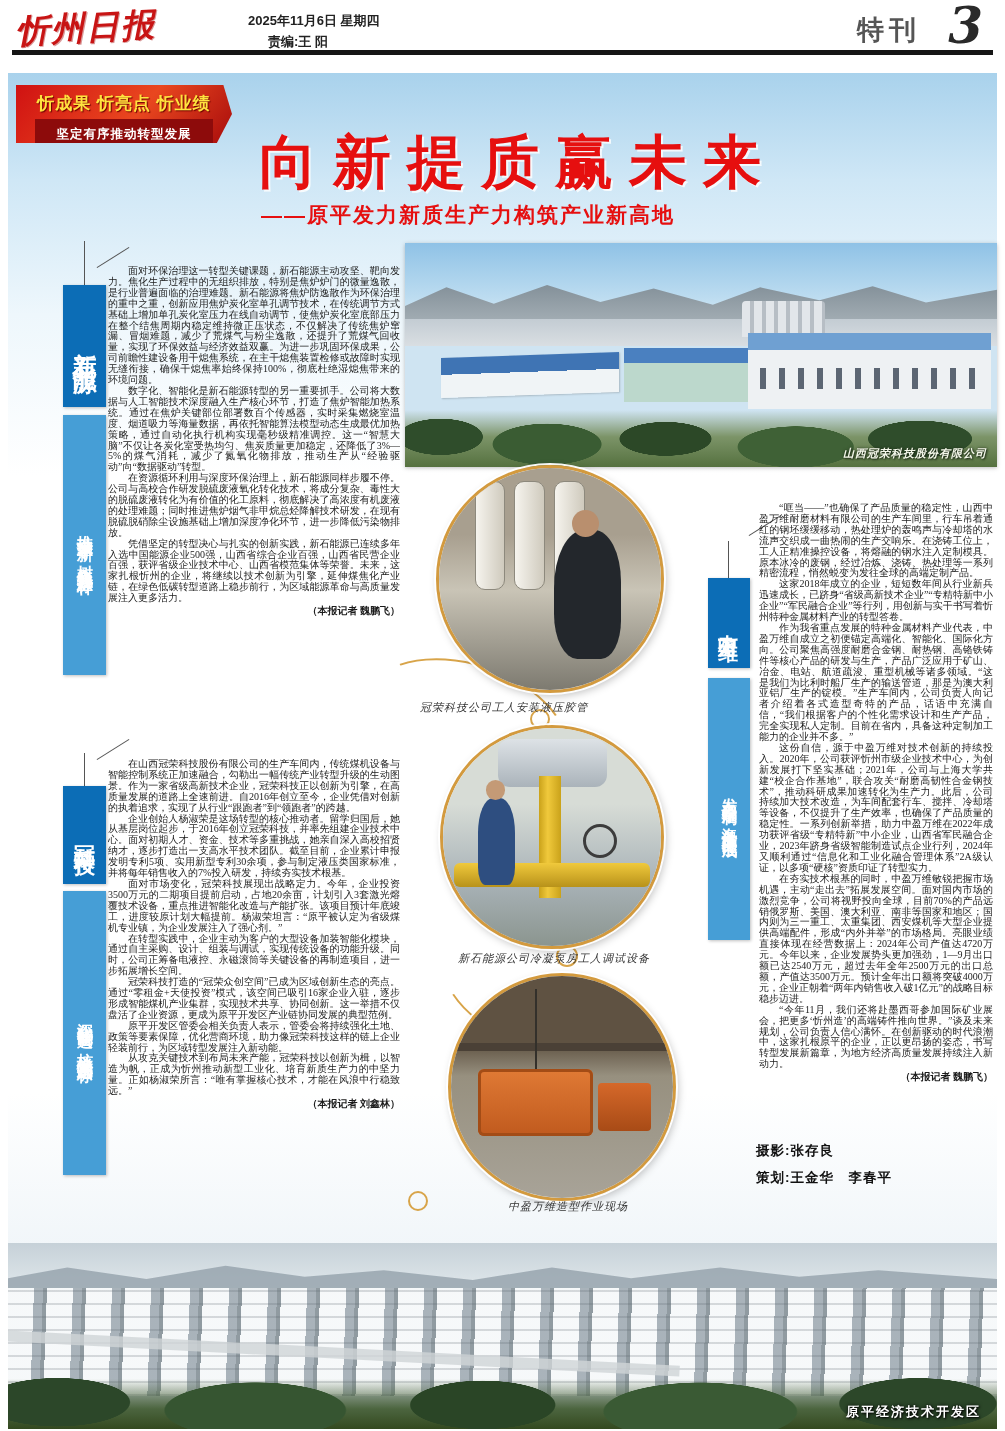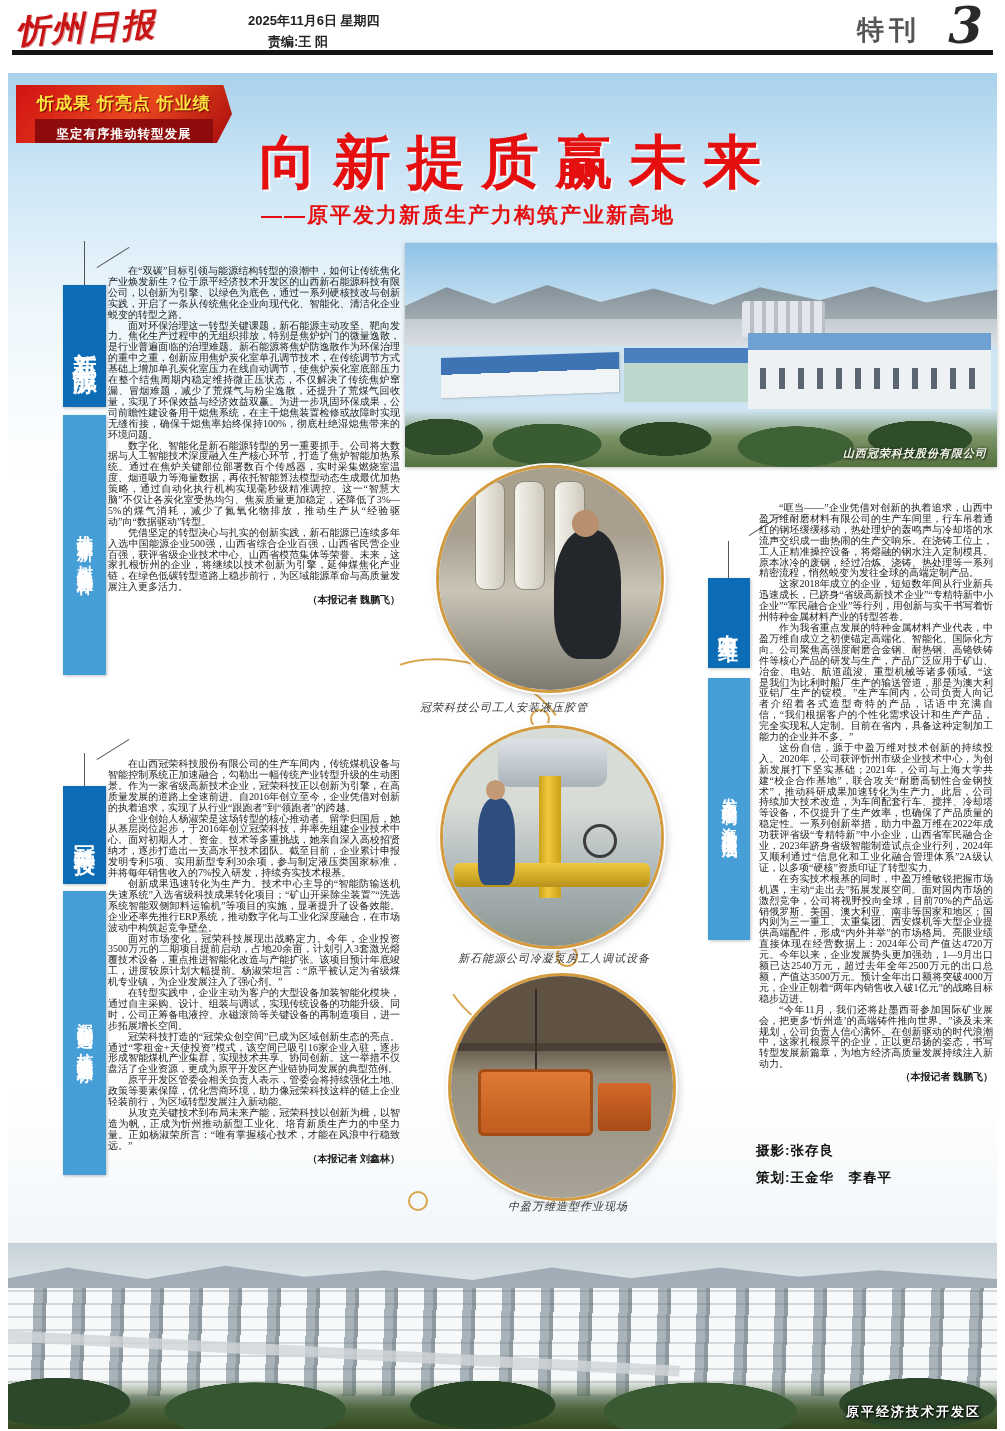--- a/index.html
+++ b/index.html
@@ -205,41 +205,40 @@
     <div class="connector-d" style="left:738px;top:452px;"></div>
 
     <div class="rail dark rail-tag-1">新石能源</div>
     <div class="rail light rail-sub-1">推动技术革新　树立焦化转型标杆</div>
     <div class="rail dark rail-tag-2">冠荣科技</div>
     <div class="rail light rail-sub-2">深化智能制造　核心技术入选国标</div>
     <div class="rail dark rail-tag-3">中盈万维</div>
     <div class="rail light rail-sub-3">发力高端定制　海外市场占比七成</div>
 
     <div class="article article-1">
-      <p>在“双碳”目标引领与能源结构转型的浪潮中，如何让传统焦化产业焕发新生？位于原平经济技术开发区的山西新石能源科技有限公司，以创新为引擎、以绿色为底色，通过一系列硬核技改与创新实践，开启了一条从传统焦化企业向现代化、智能化、清洁化企业蜕变的转型之路。</p>
       <p>面对环保治理这一转型关键课题，新石能源主动攻坚、靶向发力。焦化生产过程中的无组织排放，特别是焦炉炉门的微量逸散，是行业普遍面临的治理难题。新石能源将焦炉防逸散作为环保治理的重中之重，创新应用焦炉炭化室单孔调节技术，在传统调节方式基础上增加单孔炭化室压力在线自动调节，使焦炉炭化室底部压力在整个结焦周期内稳定维持微正压状态，不仅解决了传统焦炉窜漏、冒烟难题，减少了荒煤气与粉尘逸散，还提升了荒煤气回收量，实现了环保效益与经济效益双赢。为进一步巩固环保成果，公司前瞻性建设备用干熄焦系统，在主干熄焦装置检修或故障时实现无缝衔接，确保干熄焦率始终保持100%，彻底杜绝湿熄焦带来的环境问题。</p>
       <p>数字化、智能化是新石能源转型的另一重要抓手。公司将大数据与人工智能技术深度融入生产核心环节，打造了焦炉智能加热系统。通过在焦炉关键部位部署数百个传感器，实时采集燃烧室温度、烟道吸力等海量数据，再依托智能算法模型动态生成最优加热策略，通过自动化执行机构实现毫秒级精准调控。这一“智慧大脑”不仅让各炭化室受热均匀、焦炭质量更加稳定，还降低了3%—5%的煤气消耗，减少了氮氧化物排放，推动生产从“经验驱动”向“数据驱动”转型。</p>
+      <p>在资源循环利用与深度环保治理上，新石能源同样步履不停。公司与高校合作研发脱硫废液氧化转化技术，将成分复杂、毒性大的脱硫废液转化为有价值的化工原料，彻底解决了高浓度有机废液的处理难题；同时推进焦炉烟气非甲烷总烃降解技术研发，在现有脱硫脱硝除尘设施基础上增加深度净化环节，进一步降低污染物排放。</p>
       <p>凭借坚定的转型决心与扎实的创新实践，新石能源已连续多年入选中国能源企业500强，山西省综合企业百强，山西省民营企业百强，获评省级企业技术中心、山西省模范集体等荣誉。未来，这家扎根忻州的企业，将继续以技术创新为引擎，延伸煤焦化产业链，在绿色低碳转型道路上稳步前行，为区域能源革命与高质量发展注入更多活力。</p>
       <div class="byline">（本报记者 魏鹏飞）</div>
     </div>
 
     <div class="article article-2">
       <p>在山西冠荣科技股份有限公司的生产车间内，传统煤机设备与智能控制系统正加速融合，勾勒出一幅传统产业转型升级的生动图景。作为一家省级高新技术企业，冠荣科技正以创新为引擎，在高质量发展的道路上全速前进。自2016年创立至今，企业凭借对创新的执着追求，实现了从行业“跟跑者”到“领跑者”的跨越。</p>
       <p>企业创始人杨淑荣是这场转型的核心推动者。留学归国后，她从基层岗位起步，于2016年创立冠荣科技，并率先组建企业技术中心。面对初期人才、资金、技术等多重挑战，她亲自深入高校招贤纳才，逐步打造出一支高水平技术团队。截至目前，企业累计申报发明专利5项、实用新型专利30余项，参与制定液压类国家标准，并将每年销售收入的7%投入研发，持续夯实技术根基。</p>
-      <p>创新成果迅速转化为生产力。技术中心主导的“智能防输送机失速系统”入选省级科技成果转化项目；“矿山开采除尘装置”“洗选系统智能双侧卸料运输机”等项目的实施，显著提升了设备效能。企业还率先推行ERP系统，推动数字化与工业化深度融合，在市场波动中构筑起竞争壁垒。</p>
       <p>面对市场变化，冠荣科技展现出战略定力。今年，企业投资3500万元的二期项目提前启动，占地20余亩，计划引入3套激光熔覆技术设备，重点推进智能化改造与产能扩张。该项目预计年底竣工，进度较原计划大幅提前。杨淑荣坦言：“原平被认定为省级煤机专业镇，为企业发展注入了强心剂。”</p>
       <p>在转型实践中，企业主动为客户的大型设备加装智能化模块，通过自主采购、设计、组装与调试，实现传统设备的功能升级。同时，公司正筹备电液控、永磁滚筒等关键设备的再制造项目，进一步拓展增长空间。</p>
       <p>冠荣科技打造的“冠荣众创空间”已成为区域创新生态的亮点。通过“零租金+天使投资”模式，该空间已吸引16家企业入驻，逐步形成智能煤机产业集群，实现技术共享、协同创新。这一举措不仅盘活了企业资源，更成为原平开发区产业链协同发展的典型范例。</p>
       <p>原平开发区管委会相关负责人表示，管委会将持续强化土地、政策等要素保障，优化营商环境，助力像冠荣科技这样的链上企业轻装前行，为区域转型发展注入新动能。</p>
       <p>从攻克关键技术到布局未来产能，冠荣科技以创新为楫，以智造为帆，正成为忻州推动新型工业化、培育新质生产力的中坚力量。正如杨淑荣所言：“唯有掌握核心技术，才能在风浪中行稳致远。”</p>
       <div class="byline">（本报记者 刘鑫林）</div>
     </div>
 
     <div class="article article-3">
-      <p>“哐当——”企业凭借对创新的执着追求，山西中盈万维耐磨材料有限公司的生产车间里，行车吊着通红的钢坯缓缓移动，热处理炉的轰鸣声与冷却塔的水流声交织成一曲热闹的生产交响乐。在浇铸工位上，工人正精准操控设备，将熔融的钢水注入定制模具。原本冰冷的废钢，经过冶炼、浇铸、热处理等一系列精密流程，悄然蜕变为发往全球的高端定制产品。</p>
+      <p>“哐当——”也确保了产品质量的稳定性，山西中盈万维耐磨材料有限公司的生产车间里，行车吊着通红的钢坯缓缓移动，热处理炉的轰鸣声与冷却塔的水流声交织成一曲热闹的生产交响乐。在浇铸工位上，工人正精准操控设备，将熔融的钢水注入定制模具。原本冰冷的废钢，经过冶炼、浇铸、热处理等一系列精密流程，悄然蜕变为发往全球的高端定制产品。</p>
       <p>这家2018年成立的企业，短短数年间从行业新兵迅速成长，已跻身“省级高新技术企业”“专精特新中小企业”“军民融合企业”等行列，用创新与实干书写着忻州特种金属材料产业的转型答卷。</p>
       <p>作为我省重点发展的特种金属材料产业代表，中盈万维自成立之初便锚定高端化、智能化、国际化方向。公司聚焦高强度耐磨合金钢、耐热钢、高铬铁铸件等核心产品的研发与生产，产品广泛应用于矿山、冶金、电站、航道疏浚、重型机械等诸多领域。“这是我们为比利时船厂生产的输送管道，那是为澳大利亚铝厂生产的锭模。”生产车间内，公司负责人向记者介绍着各式造型奇特的产品，话语中充满自信，“我们根据客户的个性化需求设计和生产产品，完全实现私人定制。目前在省内，具备这种定制加工能力的企业并不多。”</p>
       <p>这份自信，源于中盈万维对技术创新的持续投入。2020年，公司获评忻州市级企业技术中心，为创新发展打下坚实基础；2021年，公司与上海大学共建“校企合作基地”，联合攻关“耐磨高韧性合金钢技术”，推动科研成果加速转化为生产力。此后，公司持续加大技术改造，为车间配套行车、搅拌、冷却塔等设备，不仅提升了生产效率，也确保了产品质量的稳定性。一系列创新举措，助力中盈万维在2022年成功获评省级“专精特新”中小企业，山西省军民融合企业，2023年跻身省级智能制造试点企业行列，2024年又顺利通过“信息化和工业化融合管理体系”2A级认证，以多项“硬核”资质印证了转型实力。</p>
       <p>在夯实技术根基的同时，中盈万维敏锐把握市场机遇，主动“走出去”拓展发展空间。面对国内市场的激烈竞争，公司将视野投向全球，目前70%的产品远销俄罗斯、美国、澳大利亚、南非等国家和地区；国内则为三一重工、太重集团、西安煤机等大型企业提供高端配件，形成“内外并举”的市场格局。亮眼业绩直接体现在经营数据上：2024年公司产值达4720万元。今年以来，企业发展势头更加强劲，1—9月出口额已达2540万元，超过去年全年2500万元的出口总额，产值达3500万元。预计全年出口额将突破4000万元，企业正朝着“两年内销售收入破1亿元”的战略目标稳步迈进。</p>
       <p>“今年11月，我们还将赴墨西哥参加国际矿业展会，把更多‘忻州造’的高端铸件推向世界。”谈及未来规划，公司负责人信心满怀。在创新驱动的时代浪潮中，这家扎根原平的企业，正以更昂扬的姿态，书写转型发展新篇章，为地方经济高质量发展持续注入新动力。</p>
       <div class="byline">（本报记者 魏鹏飞）</div>
     </div>
 
     <div class="photo-top">
       <div class="pt-sky"></div>

